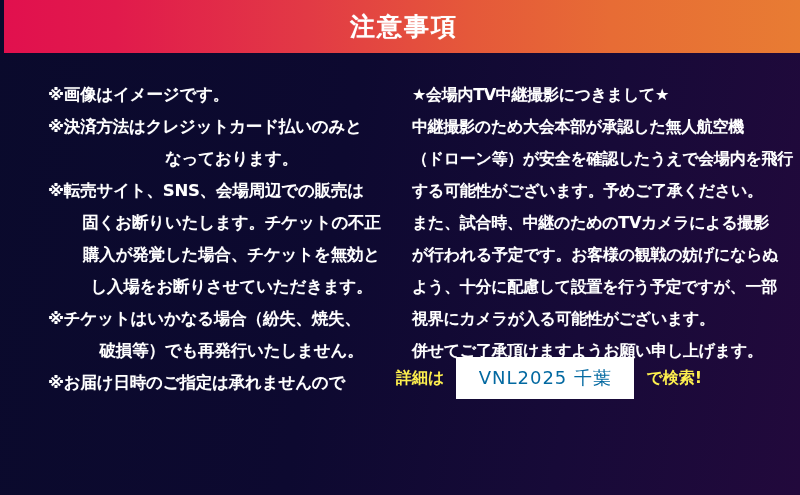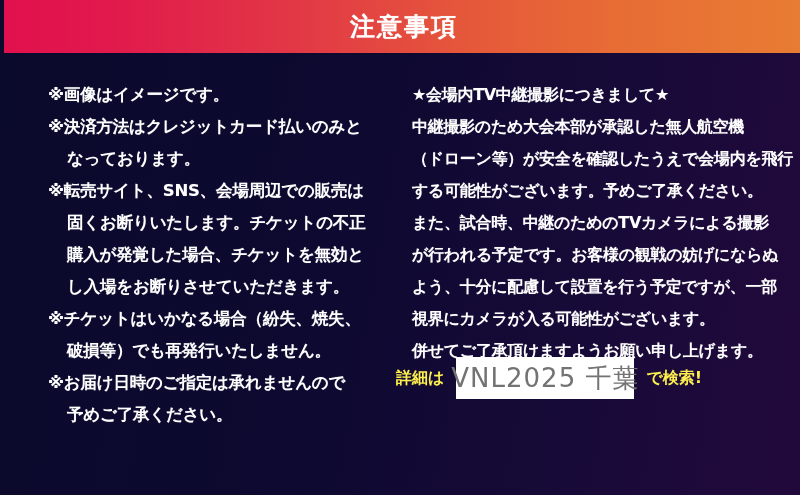--- a/index.html
+++ b/index.html
@@ -71,21 +71,21 @@
     font-weight: 700;
     white-space: pre;
     line-height: 32px;
     height: 32px;
     font-family: "DejaVu Sans", "Liberation Sans", sans-serif;
     text-shadow: 0 0 1px rgba(255,255,255,0.30);
   }
   .col-left  .line { font-size: 16.5px; letter-spacing: -0.2px; }
   .col-right .line { font-size: 16px;   letter-spacing: -0.3px; }
 
-  .line.indent { padding-left: 19px; }
+  .line.indent { padding-left: 19px; text-align: center; }
 
   .col-left  .notice-block { padding-top: 26px; }
   .col-right .notice-block { padding-top: 26px; }
 
   
   .search-callout {
     position: absolute;
     left: 396px;
     top: 348px;
     width: 396px;
@@ -107,22 +107,22 @@
     background: #ffffff;
     border: 0;
     width: 178px;
     height: 42px;
     display: flex;
     align-items: center;
     justify-content: center;
     box-sizing: border-box;
   }
   .search-box-text {
-    color: #737373;
-    font-size: 26px;
+    color: #0369a1;
+    font-size: 18px;
     font-weight: 500;
     letter-spacing: 1px;
     line-height: 1;
     white-space: pre;
     font-family: "DejaVu Sans", "Liberation Sans", sans-serif;
   }
 </style>
 </head>
 <body>
 
@@ -139,21 +139,20 @@
           <div class="line">※画像はイメージです。</div>
           <div class="line">※決済方法はクレジットカード払いのみと</div>
           <div class="line indent">なっております。</div>
           <div class="line">※転売サイト、SNS、会場周辺での販売は</div>
           <div class="line indent">固くお断りいたします。チケットの不正</div>
           <div class="line indent">購入が発覚した場合、チケットを無効と</div>
           <div class="line indent">し入場をお断りさせていただきます。</div>
           <div class="line">※チケットはいかなる場合（紛失、焼失、</div>
           <div class="line indent">破損等）でも再発行いたしません。</div>
           <div class="line">※お届け日時のご指定は承れませんので</div>
-          <div class="line indent">予めご了承ください。</div>
         </div>
     </div>
 
     <div class="col col-right">
       <div class="notice-block">
           <div class="line">★会場内TV中継撮影につきまして★</div>
           <div class="line">中継撮影のため大会本部が承認した無人航空機</div>
           <div class="line">（ドローン等）が安全を確認したうえで会場内を飛行</div>
           <div class="line">する可能性がございます。予めご了承ください。</div>
           <div class="line">また、試合時、中継のためのTVカメラによる撮影</div>

